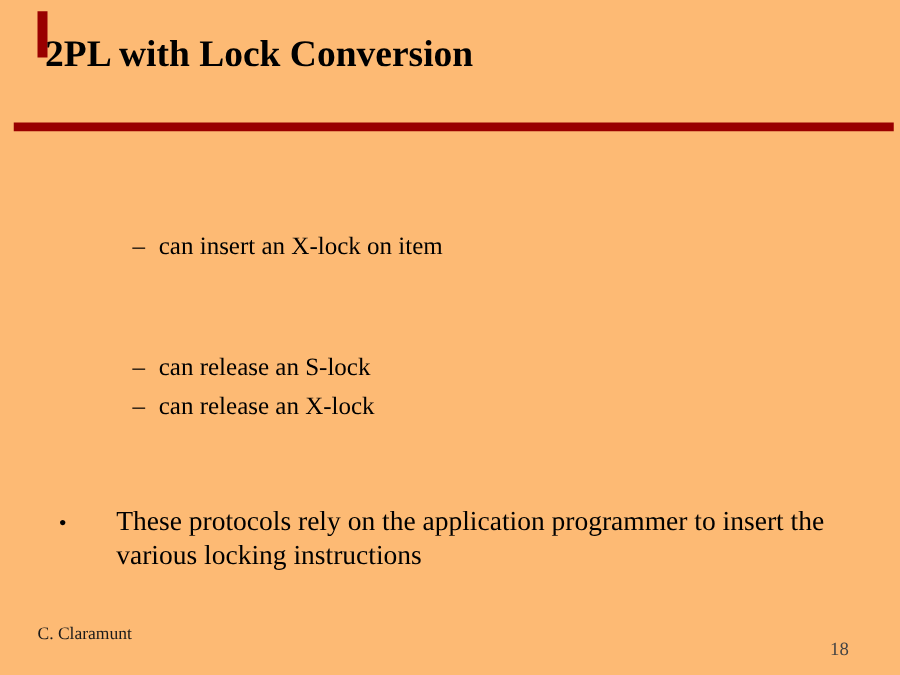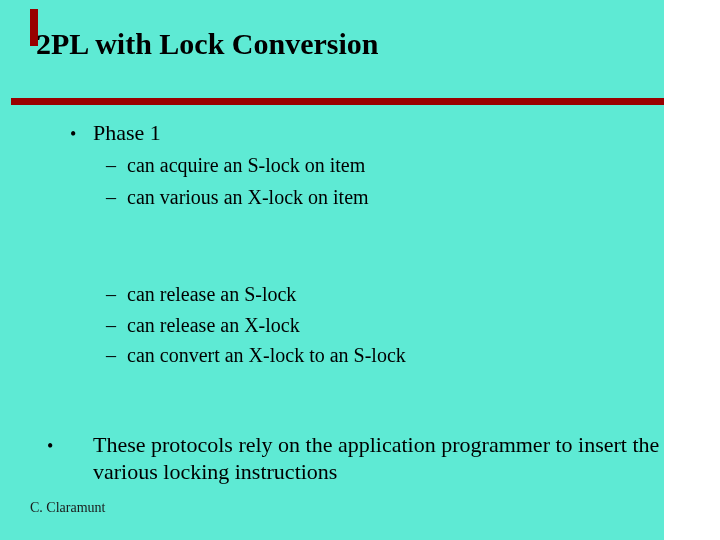--- a/index.html
+++ b/index.html
@@ -1,20 +1,20 @@
 <!DOCTYPE html>
 <html><head>
 <meta charset="utf-8">
 <style>
   html, body { margin: 0; padding: 0; background: #ffffff; }
   .slide {
     position: relative;
-    width: 664px;
+    width: 720px;
     height: 540px;
-    background: #5eead4;
+    background: #fdba74;
     overflow: hidden;
     font-family: "Liberation Serif", serif;
     color: #000000;
   }
   .accent-bar {
     position: absolute;
     left: 30px;
     top: 9px;
     width: 8px;
     height: 37px;
@@ -76,48 +76,39 @@
 <body>
 
 <div class="slide">
 
   <div class="accent-bar" style="background: rgb(153, 0, 0);"></div>
 
   <div class="slide-title">2PL with Lock Conversion</div>
 
   <div class="title-rule" style="background: rgb(153, 0, 0);"></div>
 
-  <div class="line l1" style="top:120px">
-    <span class="marker"><span class="dot">•</span></span><span class="text">Phase 1</span>
-  </div>
 
-  <div class="line l2" style="top:153px">
-    <span class="marker">–</span><span class="text">can acquire an S-lock on item</span>
-  </div>
 
   <div class="line l2" style="top:185px">
-    <span class="marker">–</span><span class="text">can various an X-lock on item</span>
+    <span class="marker">–</span><span class="text">can insert an X-lock on item</span>
   </div>
 
 
 
   <div class="line l2" style="top:282px">
     <span class="marker">–</span><span class="text">can release an S-lock</span>
   </div>
 
   <div class="line l2" style="top:313px">
     <span class="marker">–</span><span class="text">can release an X-lock</span>
   </div>
 
-  <div class="line l2" style="top:343px">
-    <span class="marker">–</span><span class="text">can convert an X-lock to an S-lock</span>
-  </div>
 
 
-  <div class="line l1 wrap2" style="top:432px">
+  <div class="line l1 wrap2" style="top:404px">
     <span class="marker"><span class="dot">•</span></span><span class="text">These protocols rely on the application programmer to insert the various locking instructions</span>
   </div>
 
   <div class="footer-author">C. Claramunt</div>
 
   <div class="page-number">18</div>
 
 </div>
 
 </body></html>

